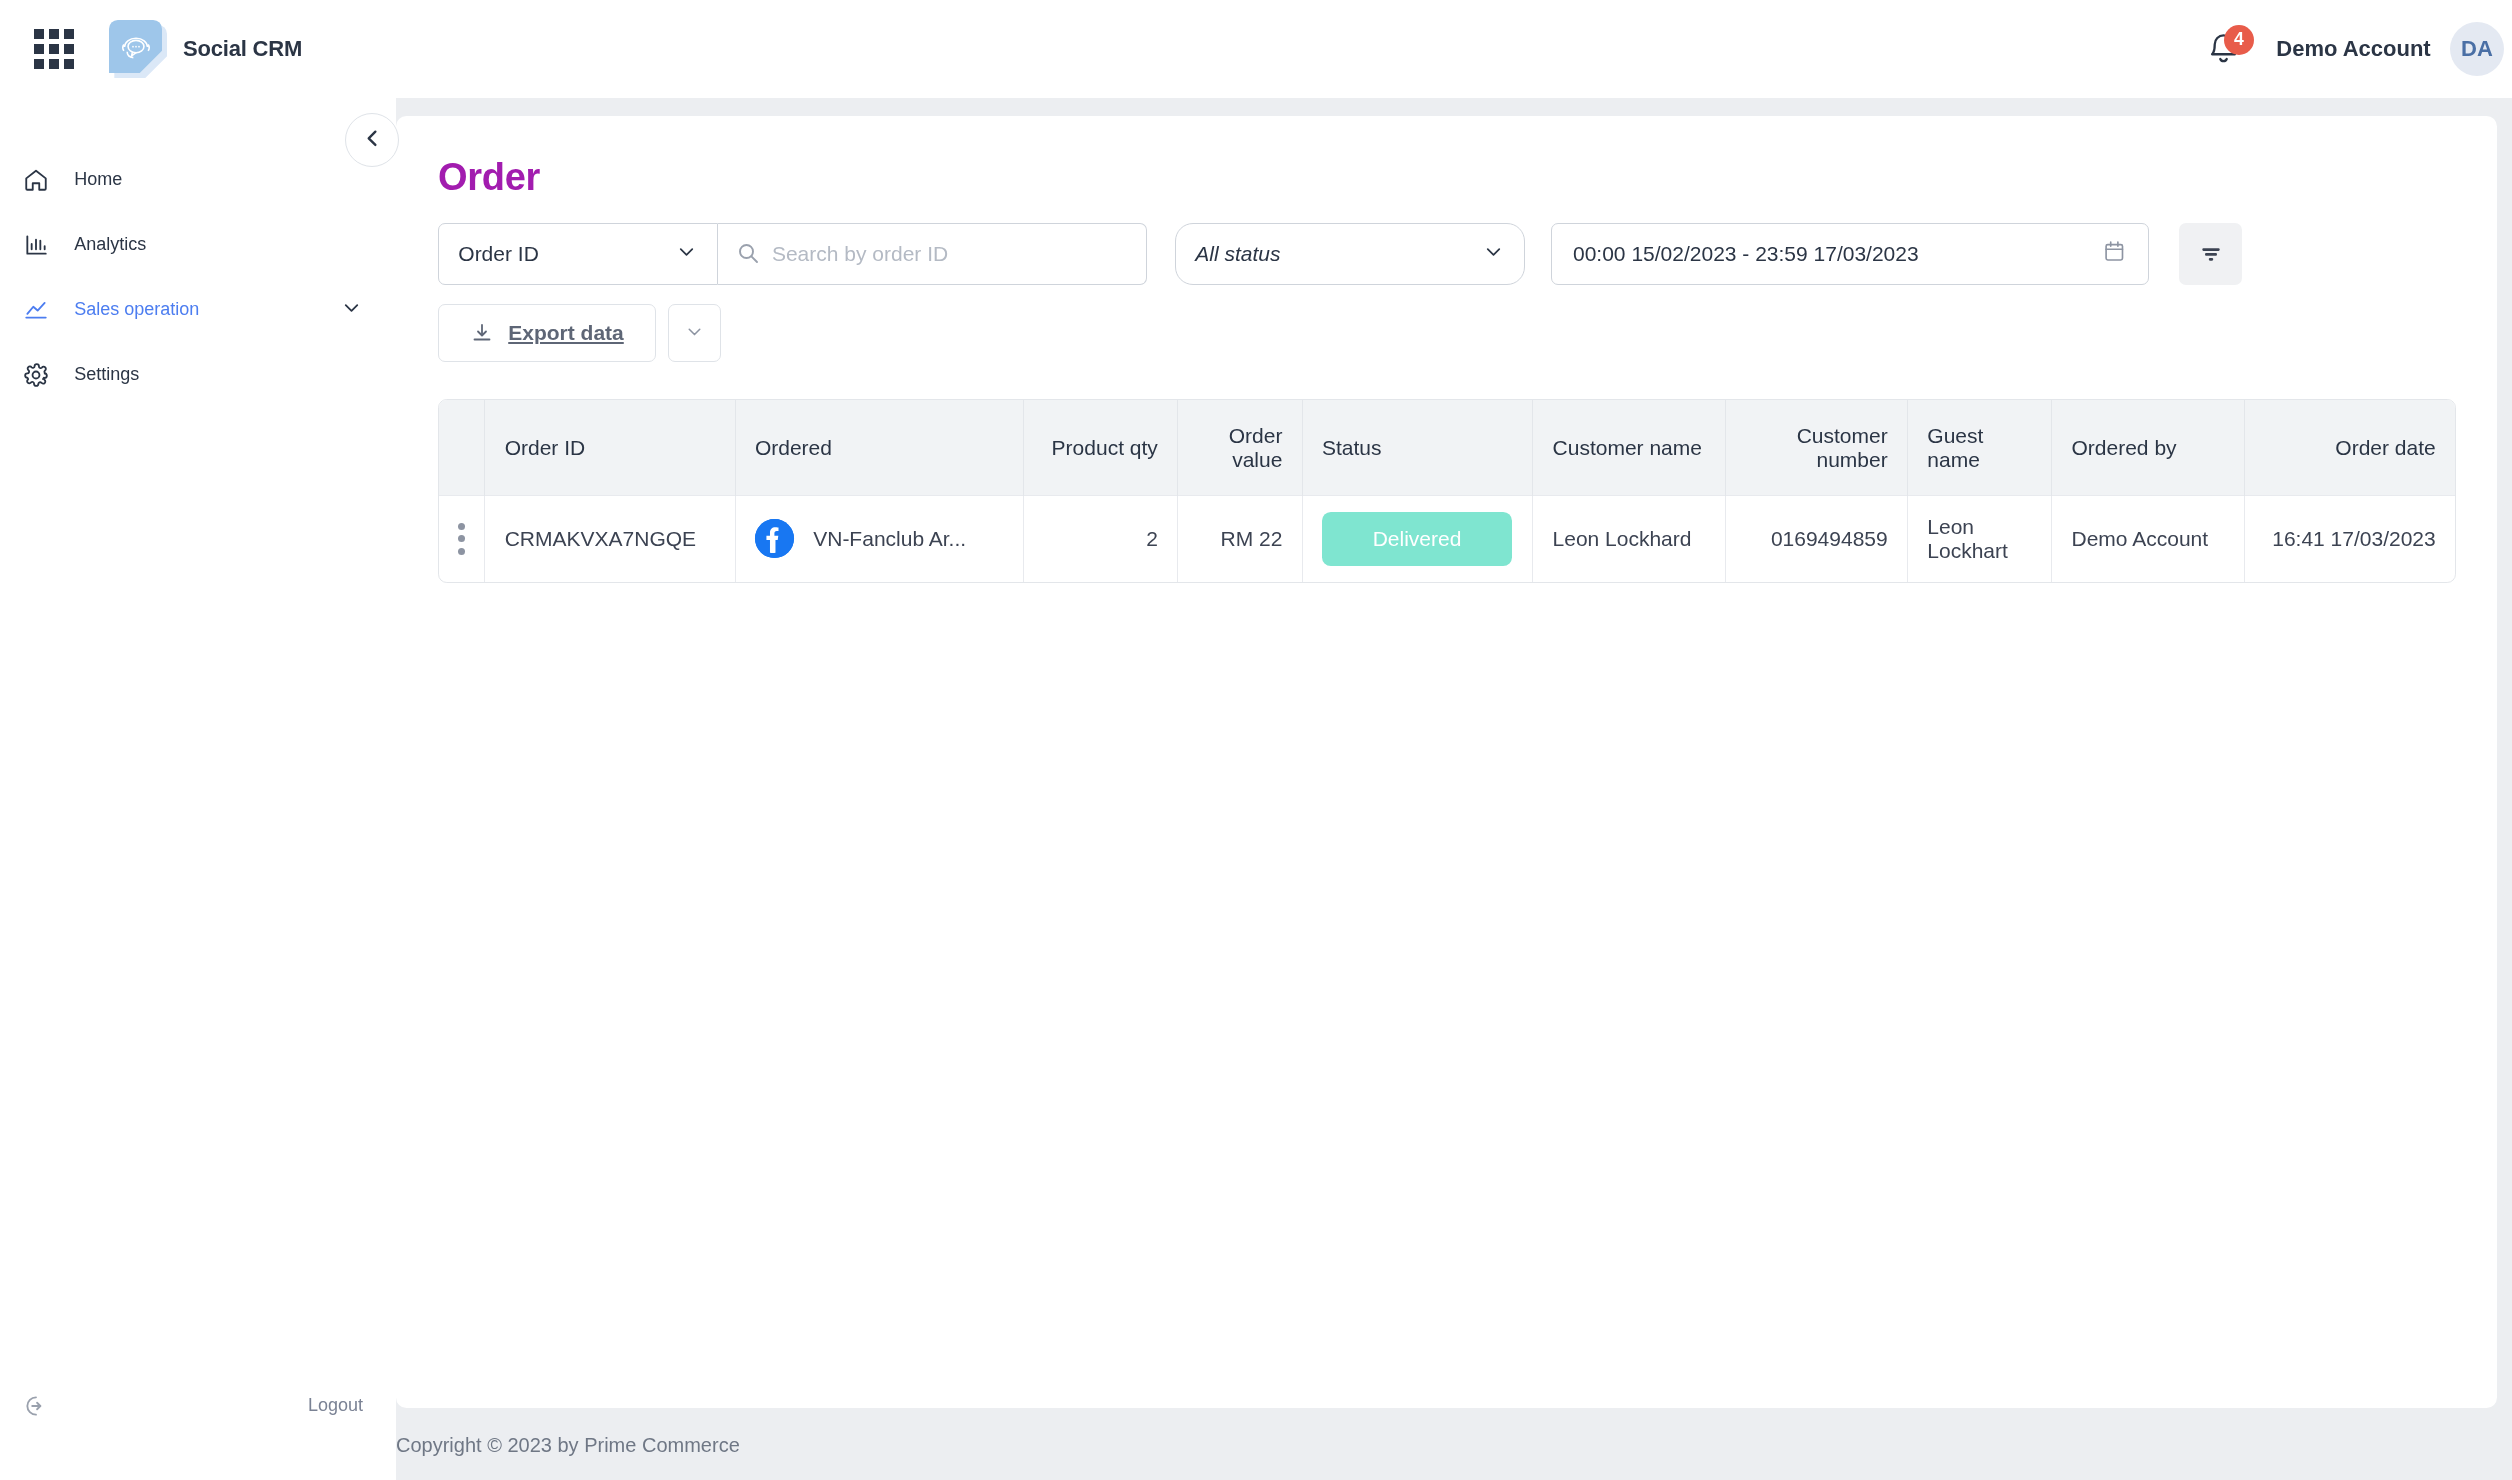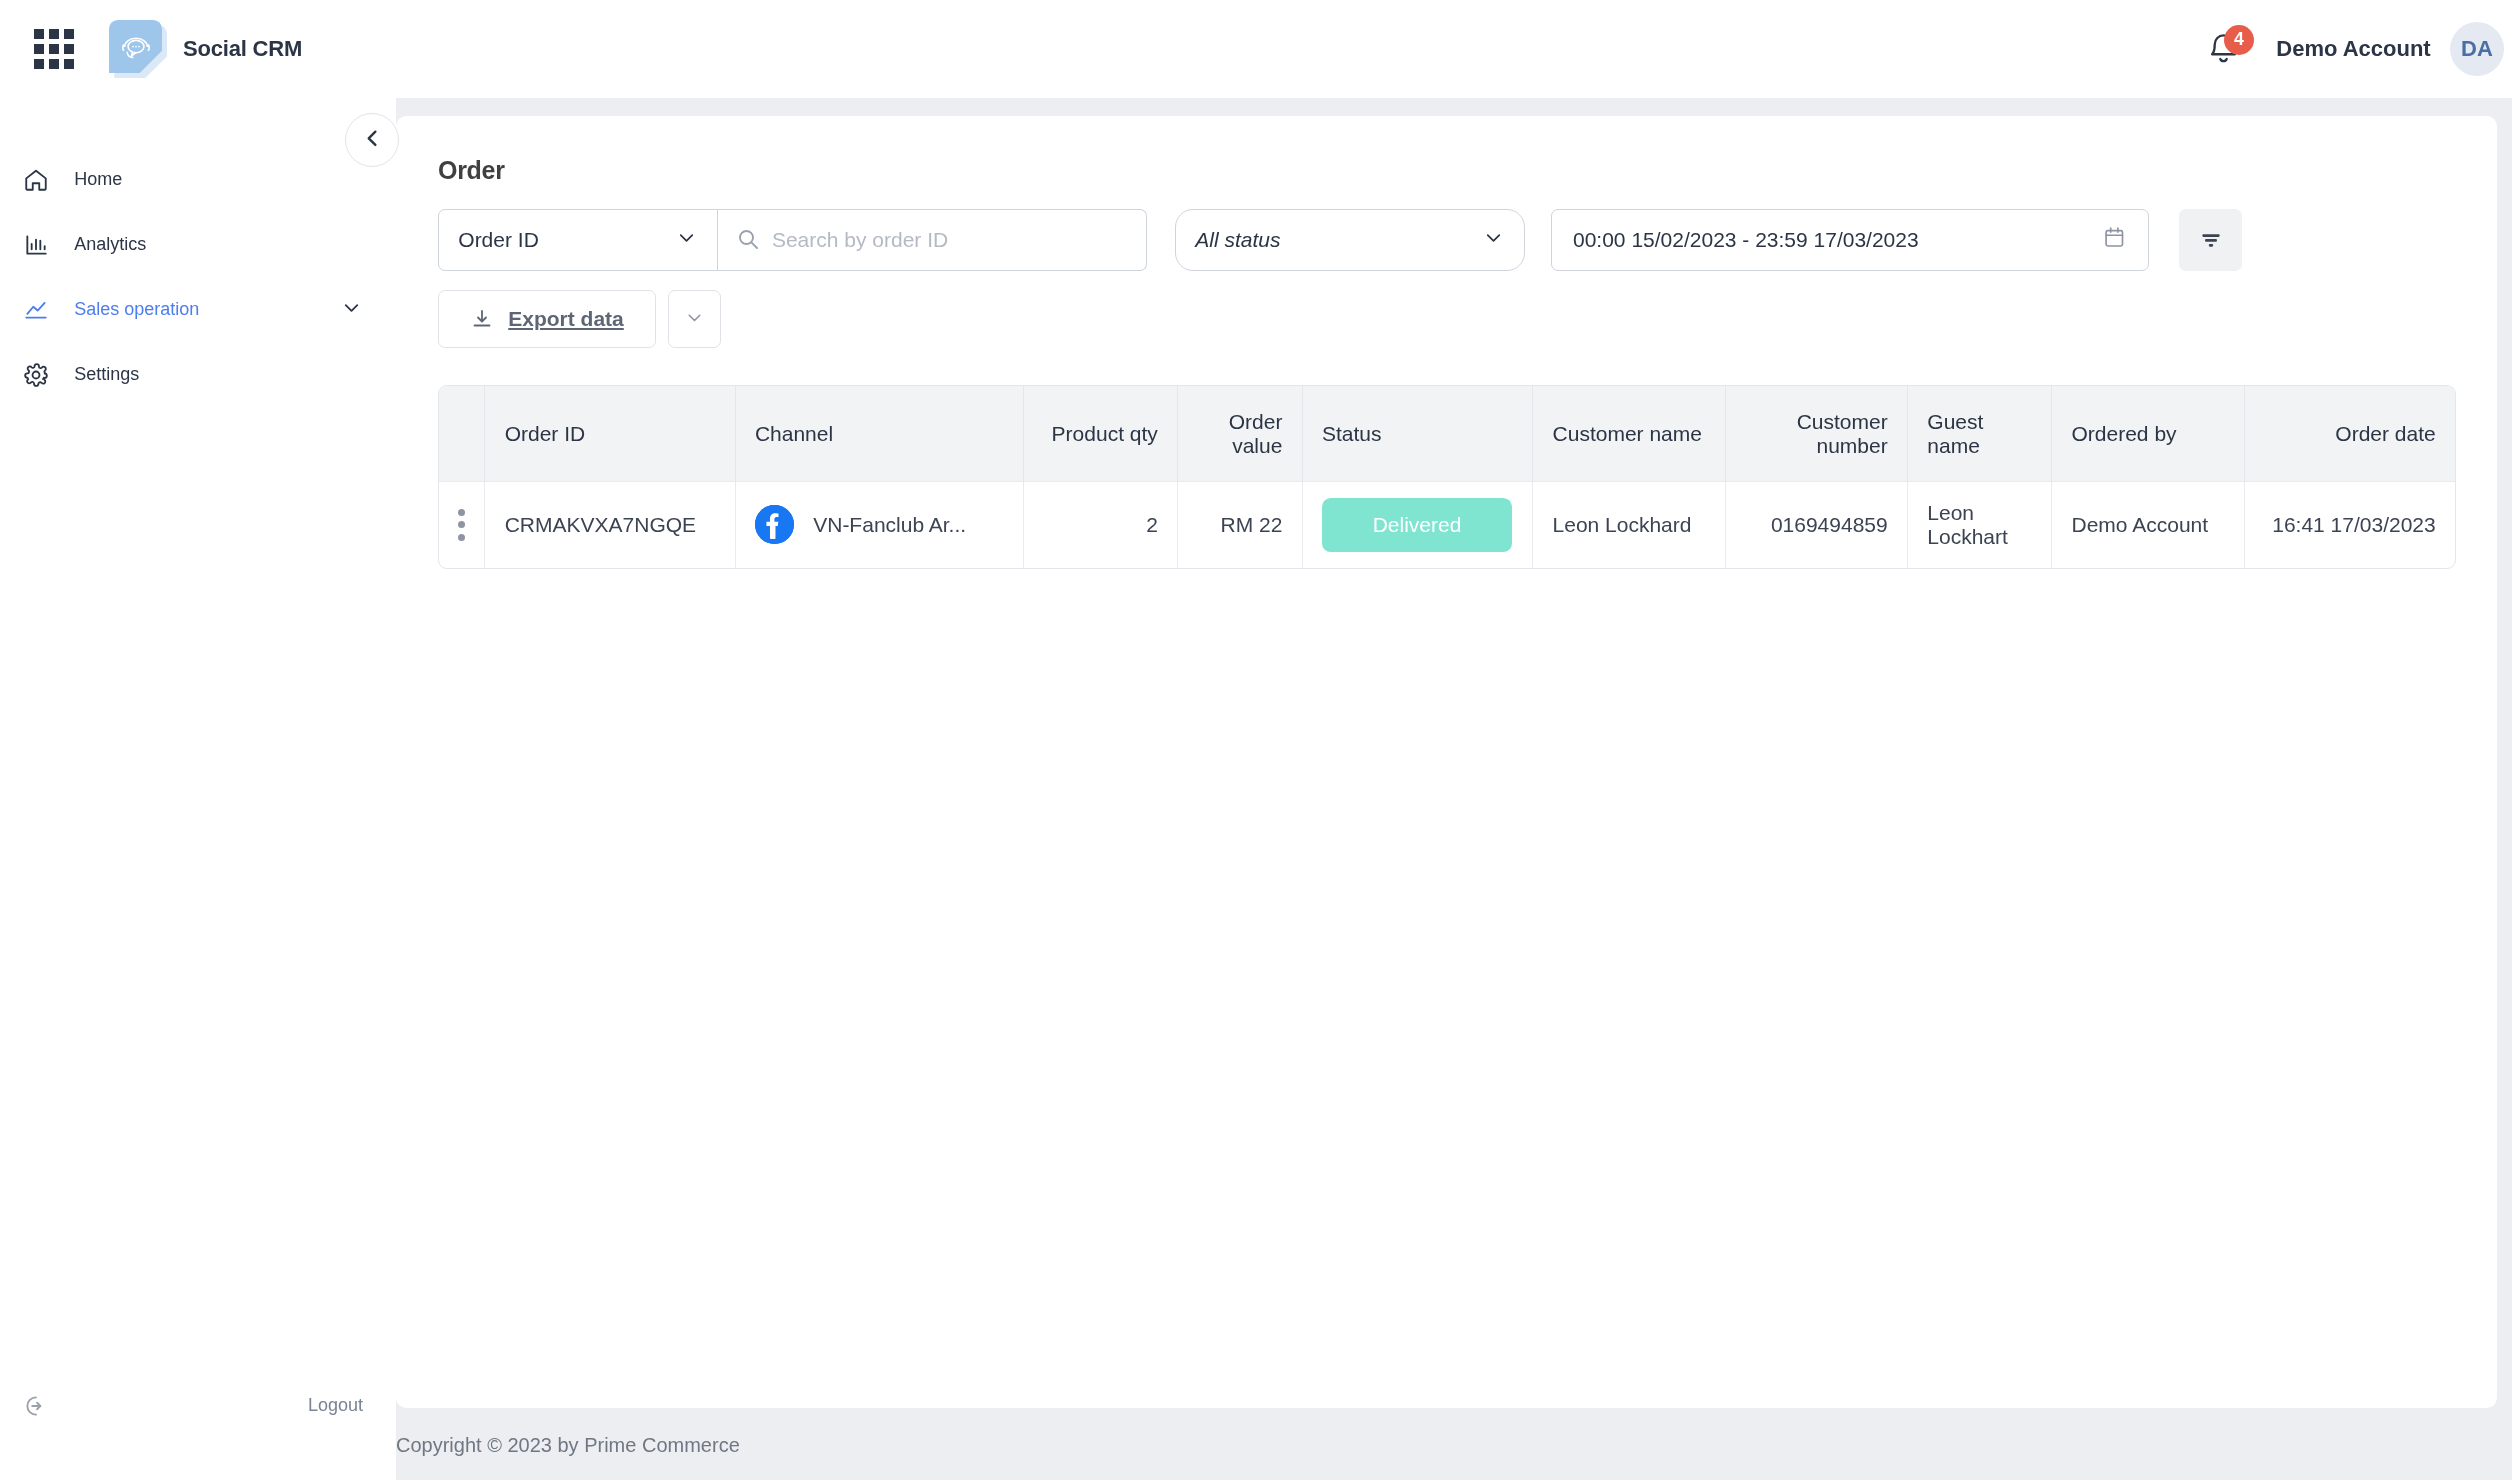--- a/index.html
+++ b/index.html
@@ -84,21 +84,21 @@
   
   .main {
     position: absolute; left: 396px; top: 98px; width: 2117px; height: 1382px;
     background: #eceef1; padding: 17.6px 16px 0 0;
   }
   .content-card {
     position: relative; margin-left: 0; width: 2101px; height: 1292px;
     background: #ffffff; border-radius: 10.5px 10.5px 10.5px 10.5px;
     padding: 40px 0 0 42px;
   }
-  .page-title { font-size: 25px; font-weight: bold; color: #404040; letter-spacing: -0.3px; }
+  .page-title { font-size: 38px; font-weight: bold; color: #a21caf; letter-spacing: -0.3px; }
 
   
   .toolbar-row { display: flex; align-items: center; margin-top: 24.6px; }
   .sel-order-id {
     width: 280px; height: 62px; border: 0.9px solid #cfd4db;
     border-radius: 7px 0 0 7px; background: #fff; display: flex; align-items: center;
     padding: 0 19.3px; font-size: 21px; color: #2b3545; cursor: pointer;
   }
   .sel-order-id .chev { margin-left: auto; }
   .search-box {
@@ -419,21 +419,21 @@
             <col style="width:176px">
               <col style="width:167px">
               <col style="width:132px">
             <col style="width:176px">
               <col style="width:193px">
           </colgroup>
           <thead>
             <tr>
               <th class="col-kebab"></th>
               <th>Order ID</th>
-              <th>Channel</th>
+              <th>Ordered</th>
               <th class="ta-right">Product qty</th>
               <th class="ta-right">Order value</th>
               <th>Status</th>
               <th>Customer name</th>
               <th class="ta-right">Customer number</th>
               <th>Guest name</th>
               <th>Ordered by</th>
               <th class="ta-right">Order date</th>
             </tr>
           </thead>

